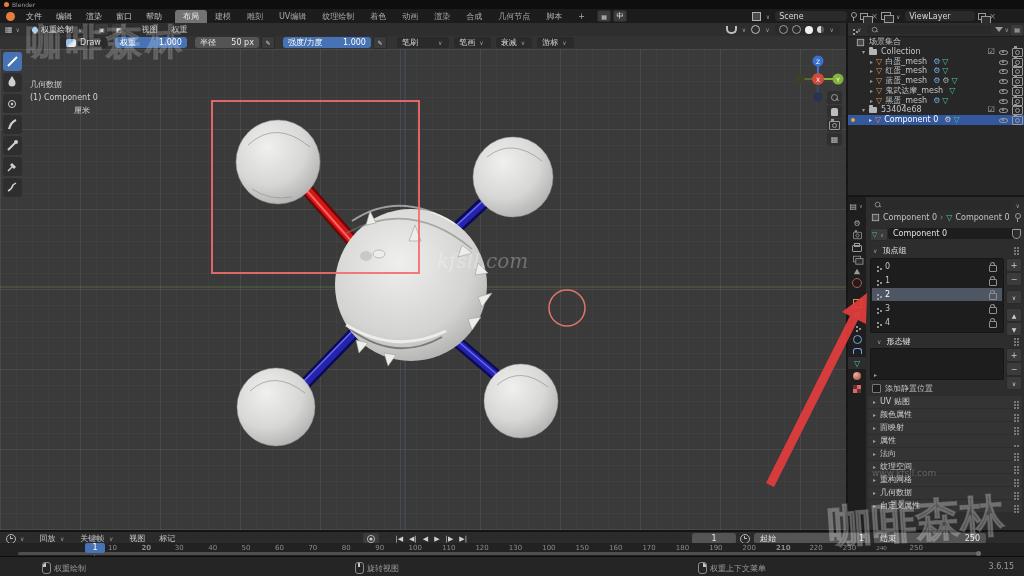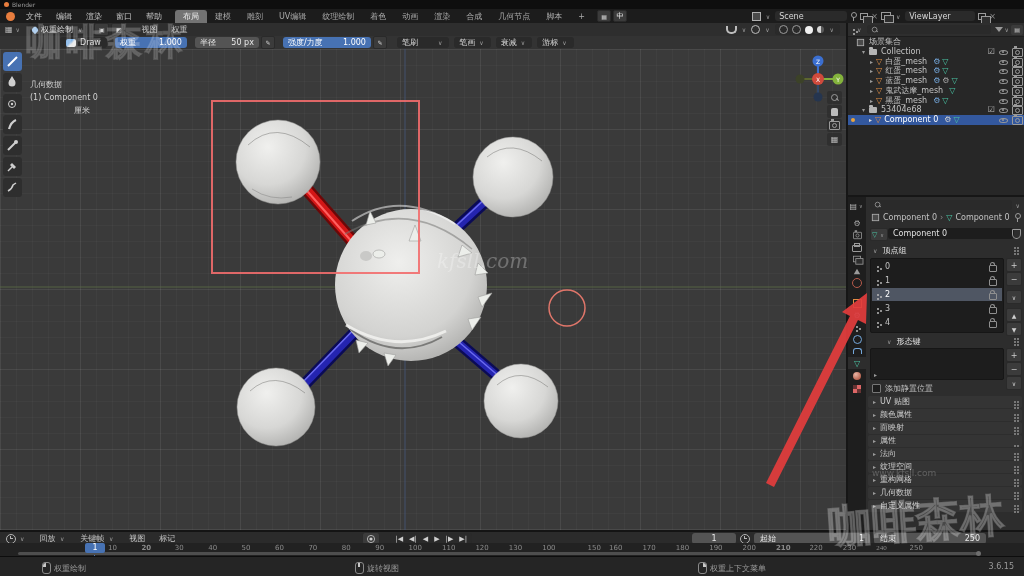--- a/index.html
+++ b/index.html
@@ -571,21 +571,21 @@
             <span>4</span>
           <span class="ic ic-lock" style="margin-left:auto;margin-right:5px;"></span>
         </div>
       </div>
       <span class="btn" style="position:absolute;left:140px;top:61px;width:14px;height:12px;">+</span>
       <span class="btn" style="position:absolute;left:140px;top:75px;width:14px;height:12px;">−</span>
       <span class="btn" style="position:absolute;left:140px;top:93px;width:14px;height:12px;font-size:6px;">∨</span>
       <span class="btn" style="position:absolute;left:140px;top:111px;width:14px;height:12px;font-size:6px;">▲</span>
       <span class="btn" style="position:absolute;left:140px;top:125px;width:14px;height:12px;font-size:6px;">▼</span>
 
-      <span class="flex" style="position:absolute;left:19px;top:139px;gap:3px;color:#e2e2e2;">
+      <span class="flex" style="position:absolute;left:9px;top:139px;gap:3px;color:#e2e2e2;">
         <span class="caret">∨</span>
           <span>形态键</span>
       </span>
       <span class="ic ic-grip" style="position:absolute;right:8px;top:141px;"></span>
       <div class="inset" style="left:4px;top:151px;width:132px;height:30px;">
         <span style="position:absolute;left:3px;bottom:1px;font-size:6px;color:#9a9a9a;">▸</span>
       </div>
       <span class="btn" style="position:absolute;left:140px;top:151px;width:14px;height:12px;">+</span>
       <span class="btn" style="position:absolute;left:140px;top:165px;width:14px;height:12px;">−</span>
       <span class="btn" style="position:absolute;left:140px;top:179px;width:14px;height:12px;font-size:6px;">∨</span>
@@ -686,21 +686,21 @@
         <span class="ruler-num" style="left: 241.6px;">50</span>
         <span class="ruler-num" style="left: 275px;">60</span>
         <span class="ruler-num" style="left: 308.4px;">70</span>
         <span class="ruler-num" style="left: 341.8px;">80</span>
         <span class="ruler-num" style="left: 375.2px;">90</span>
         <span class="ruler-num" style="left: 408.6px;">100</span>
         <span class="ruler-num" style="left: 442px;">110</span>
         <span class="ruler-num" style="left: 475.4px;">120</span>
         <span class="ruler-num" style="left: 508.8px;">130</span>
         <span class="ruler-num" style="left: 542.2px;">100</span>
-        <span class="ruler-num" style="left: 575.6px; margin-left: 12px;">150</span>
+        <span class="ruler-num" style="left: 575.6px;">150</span>
         <span class="ruler-num" style="left: 609px;">160</span>
         <span class="ruler-num" style="left: 642.4px;">170</span>
         <span class="ruler-num" style="left: 675.8px;">180</span>
         <span class="ruler-num" style="left: 709.2px;">190</span>
         <span class="ruler-num" style="left: 742.6px;">200</span>
         <span class="ruler-num" style="left: 776px; font-weight: bold;">210</span>
         <span class="ruler-num" style="left: 809.4px;">220</span>
         <span class="ruler-num" style="left: 842.8px;">230</span>
         <span class="ruler-num" style="left: 876.2px; font-family: Liberation Serif, serif;">240</span>
         <span class="ruler-num" style="left: 909.6px;">250</span>

